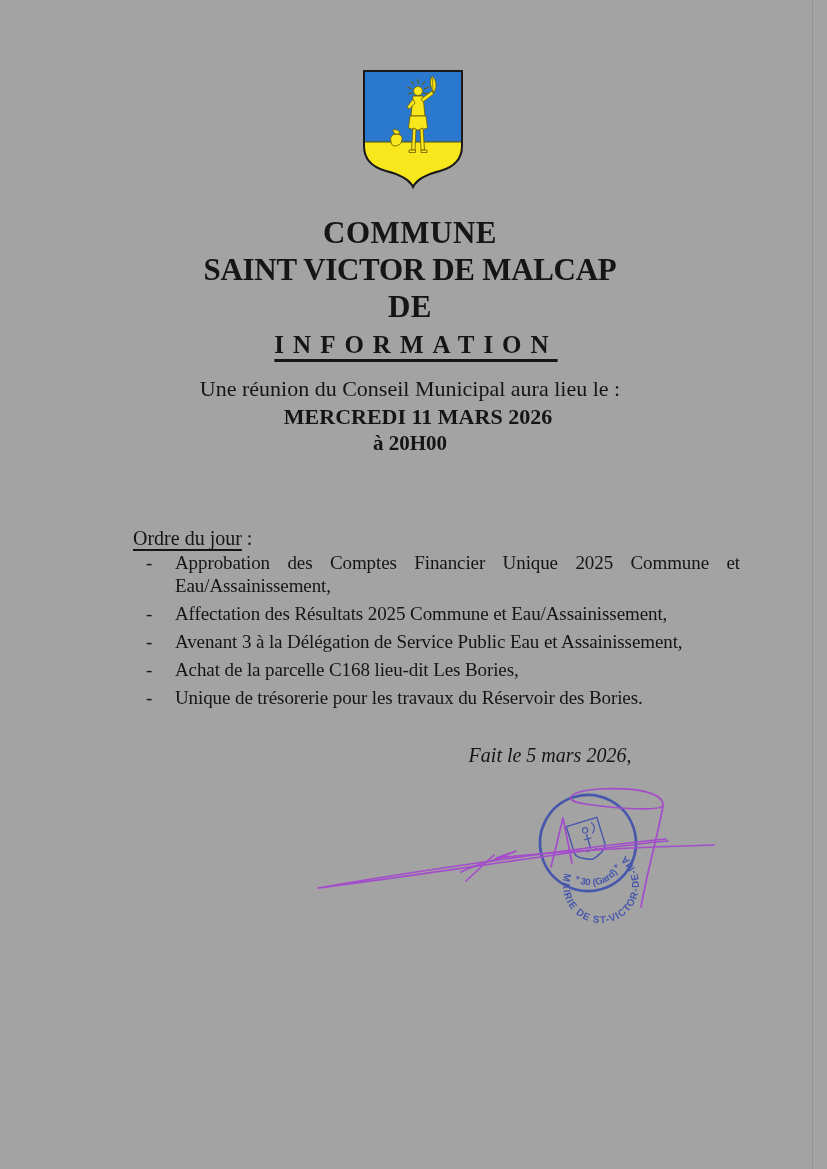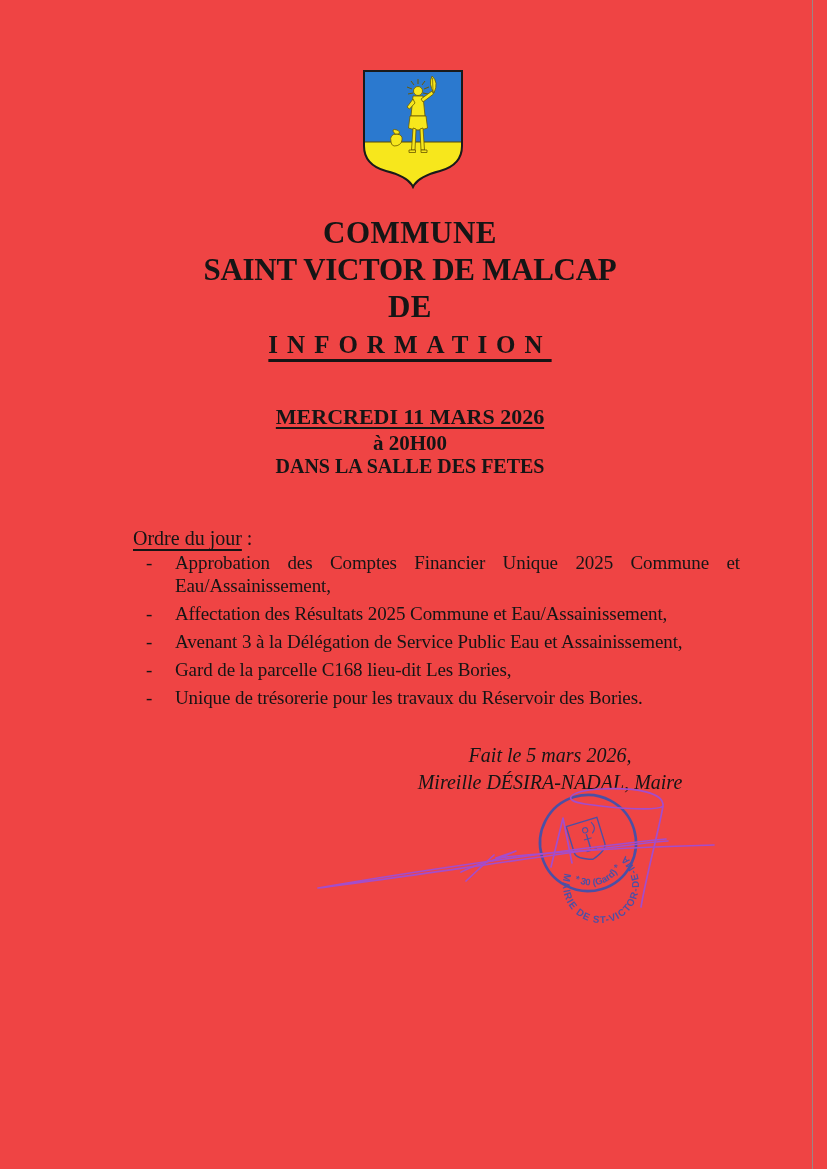--- a/index.html
+++ b/index.html
@@ -1,34 +1,34 @@
 <!DOCTYPE html>
 <html><head>
 <meta charset="utf-8">
 <style>
   html,body{margin:0;padding:0;background:#ffffff;}
   .page{
-    position:relative;width:827px;height:1169px;background:#ef4444;
+    position:relative;width:827px;height:1169px;background:#a3a3a3;
     font-family:"Liberation Serif","DejaVu Serif",serif;color:#151515;
     overflow:hidden;
   }
   
   .coa{position:absolute;left:361px;top:68px;width:104px;height:122px;}
   
   .title-block{position:absolute;top:214px;left:0;width:820px;text-align:center;}
   .title-line{font-weight:bold;font-size:31px;line-height:37px;letter-spacing:.5px;}
   .title-line.wide{letter-spacing:-0.3px;}
   .info-heading{
     position:absolute;top:331px;left:0;width:820px;text-align:center;
     font-weight:bold;font-size:25px;letter-spacing:9px;
-    text-decoration:underline;text-decoration-thickness:2.5px;text-underline-offset:6px;
+    text-decoration:underline;text-decoration-thickness:2.5px;text-underline-offset:6px;padding-left:6px;
   }
   .intro-line{position:absolute;left:0;width:820px;text-align:center;}
   .meeting-intro{top:376px;font-size:22px;}
-  .meeting-date{top:404px;font-size:22px;font-weight:bold;text-decoration:underline;text-decoration-thickness:2px;text-underline-offset:3px;}
+  .meeting-date{top:404px;font-size:22px;font-weight:bold;text-decoration-thickness:2px;text-underline-offset:3px;padding-left:8px;}
   .meeting-time{top:431px;font-size:21px;font-weight:bold;text-decoration-thickness:2px;text-underline-offset:3px;}
   .meeting-place{top:455px;font-size:20px;font-weight:bold;}
   
   .agenda-heading{position:absolute;left:93px;top:527px;font-size:20px;margin-left:40px;}
   .agenda-heading .u{text-decoration:underline;text-decoration-thickness:1.5px;text-underline-offset:4px;}
   .agenda-list{position:absolute;left:146px;top:551px;width:594px;margin:0;padding:0;list-style:none;}
   .agenda-list li{display:flex;font-size:19px;line-height:23px;margin-bottom:5px;letter-spacing:-0.1px;}
   .agenda-list .dash{flex:0 0 29px;}
   .agenda-list .txt{flex:1;text-align:justify;}
   
@@ -81,23 +81,23 @@
   </svg>
 
   <div class="title-block">
     <div class="title-line">COMMUNE</div>
     <div class="title-line wide">SAINT VICTOR DE MALCAP</div>
     <div class="title-line">DE</div>
   </div>
 
   <div class="info-heading">INFORMATION</div>
 
+  <div class="intro-line meeting-intro">Une réunion du Conseil Municipal aura lieu le :</div>
   <div class="intro-line meeting-date">MERCREDI 11 MARS 2026</div>
   <div class="intro-line meeting-time">à 20H00</div>
-  <div class="intro-line meeting-place">DANS LA SALLE DES FETES</div>
 
   <div class="agenda-heading">
     <span class="u">Ordre du jour</span>
     <span> </span><span>:</span>
   </div>
 
   <ul class="agenda-list">
     <li>
       <span class="dash">-</span>
       <span class="txt">Approbation des Comptes Financier Unique 2025 Commune et Eau/Assainissement,</span>
@@ -105,31 +105,30 @@
     <li>
       <span class="dash">-</span>
       <span class="txt">Affectation des Résultats 2025 Commune et Eau/Assainissement,</span>
     </li>
     <li>
       <span class="dash">-</span>
       <span class="txt">Avenant 3 à la Délégation de Service Public Eau et Assainissement,</span>
     </li>
     <li>
       <span class="dash">-</span>
-      <span class="txt">Gard de la parcelle C168 lieu-dit Les Bories,</span>
+      <span class="txt">Achat de la parcelle C168 lieu-dit Les Bories,</span>
     </li>
     <li>
       <span class="dash">-</span>
       <span class="txt">Unique de trésorerie pour les travaux du Réservoir des Bories.</span>
     </li>
   </ul>
 
   <div class="closing">
     <div>Fait le 5 mars 2026,</div>
-    <div>Mireille DÉSIRA-NADAL, Maire</div>
   </div>
 
   <svg class="sig-svg" viewBox="290 775 440 160" aria-hidden="true">
 
     <g transform="rotate(-17 588 843)" opacity="0.92">
       <circle cx="588" cy="843" r="48" fill="none" stroke="#3f51ad" stroke-width="2.6"></circle>
       <defs>
         <path id="ringPath" d="M 557,865 A 38 38 0 1 0 619,865" fill="none"></path>
         <path id="bottomPath" d="M 556,861 A 33 33 0 0 0 620,861" fill="none"></path>
       </defs>

